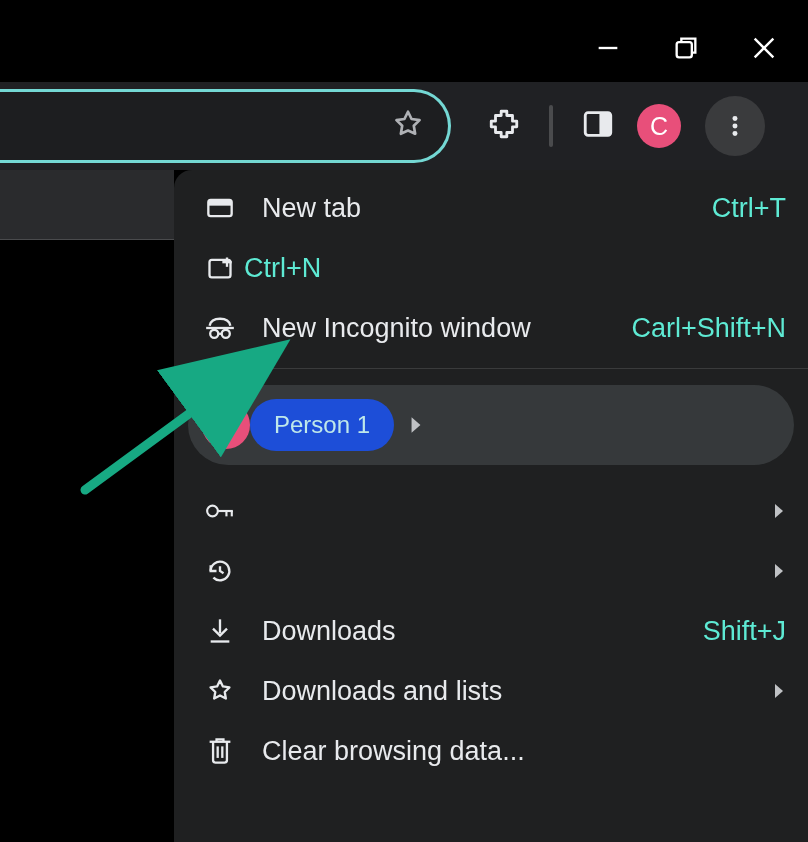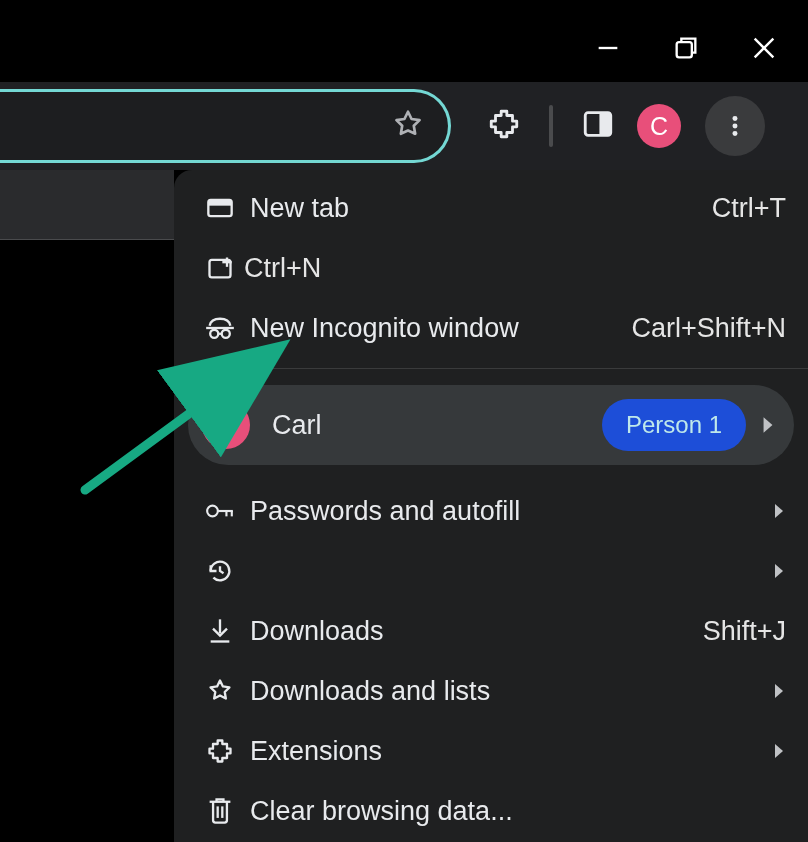--- a/index.html
+++ b/index.html
@@ -107,25 +107,25 @@
     color: #e8eaed;
     position: relative;
   }
   .menu-row .mi-icon {
     width: 48px;
     display: flex;
     justify-content: center;
     align-items: center;
   }
   .menu-row .mi-label {
-    margin-left: 6px;
+    margin-left: 18px;
     flex: 1;
   }
   .menu-row .mi-short {
-    color: #e5e5e5;
+    color: #5eead4;
     font-size: 27px;
   }
   .menu-row .mi-sub {
     position: absolute;
     right: 22px;
     display: flex;
     align-items: center;
   }
   .menu-sep {
     height: 1px; background: #3a3b3c; margin: 10px 0 16px 0;
@@ -259,39 +259,37 @@
     <span class="mi-label">New Incognito window</span>
     <span class="mi-short">Carl+Shift+N</span>
   </div>
 
   <div class="menu-sep"></div>
 
   <div class="profile-row-wrap">
     <div class="avatar">
       <span>C</span>
     </div>
-    <span class="plabel">Carl</span>
     <span class="person-badge">Person 1</span>
     <span class="chev-right">
       <svg width="16" height="20" viewBox="0 0 12 18">
           <path d="M2 2l8 7-8 7" fill="#c0c2c5"></path>
         </svg>
     </span>
   </div>
 
   <div class="menu-row">
     <span class="mi-icon">
       <svg width="30" height="22" viewBox="0 0 28 20">
         <circle cx="7" cy="10" r="5" fill="none" stroke="#e8eaed" stroke-width="2"></circle>
         <line x1="12" y1="10" x2="26" y2="10" stroke="#e8eaed" stroke-width="2"></line>
         <line x1="20" y1="10" x2="20" y2="15" stroke="#e8eaed" stroke-width="2"></line>
         <line x1="25" y1="10" x2="25" y2="15" stroke="#e8eaed" stroke-width="2"></line>
       </svg>
     </span>
-    <span class="mi-label">Passwords and autofill</span>
     <span class="mi-sub chev-right">
       <svg width="14" height="18" viewBox="0 0 12 18">
           <path d="M2 2l8 7-8 7" fill="#c0c2c5"></path>
         </svg>
     </span>
   </div>
 
   <div class="menu-row">
     <span class="mi-icon">
       <svg width="28" height="28" viewBox="0 0 24 24">
@@ -326,33 +324,20 @@
       </svg>
     </span>
     <span class="mi-label">Downloads and lists</span>
     <span class="mi-sub chev-right">
       <svg width="14" height="18" viewBox="0 0 12 18">
           <path d="M2 2l8 7-8 7" fill="#c0c2c5"></path>
         </svg>
     </span>
   </div>
 
-  <div class="menu-row">
-    <span class="mi-icon">
-      <svg width="28" height="28" viewBox="0 0 24 24">
-        <path d="M10 3h4v3h4v4h3v4h-3v4h-4v3h-4v-3H6v-4H3v-4h3V6h4V3z" fill="none" stroke="#e8eaed" stroke-width="2" stroke-linejoin="round"></path>
-      </svg>
-    </span>
-    <span class="mi-label">Extensions</span>
-    <span class="mi-sub chev-right">
-      <svg width="14" height="18" viewBox="0 0 12 18">
-          <path d="M2 2l8 7-8 7" fill="#c0c2c5"></path>
-        </svg>
-    </span>
-  </div>
 
   <div class="menu-row">
     <span class="mi-icon">
       <svg width="26" height="30" viewBox="0 0 22 26">
         <line x1="2" y1="5" x2="20" y2="5" stroke="#e8eaed" stroke-width="2"></line>
         <path d="M5 5v16a2 2 0 0 0 2 2h8a2 2 0 0 0 2-2V5" fill="none" stroke="#e8eaed" stroke-width="2"></path>
         <path d="M8 5V3h6v2" fill="none" stroke="#e8eaed" stroke-width="2"></path>
         <line x1="9" y1="9" x2="9" y2="19" stroke="#e8eaed" stroke-width="2"></line>
         <line x1="13" y1="9" x2="13" y2="19" stroke="#e8eaed" stroke-width="2"></line>
       </svg>

